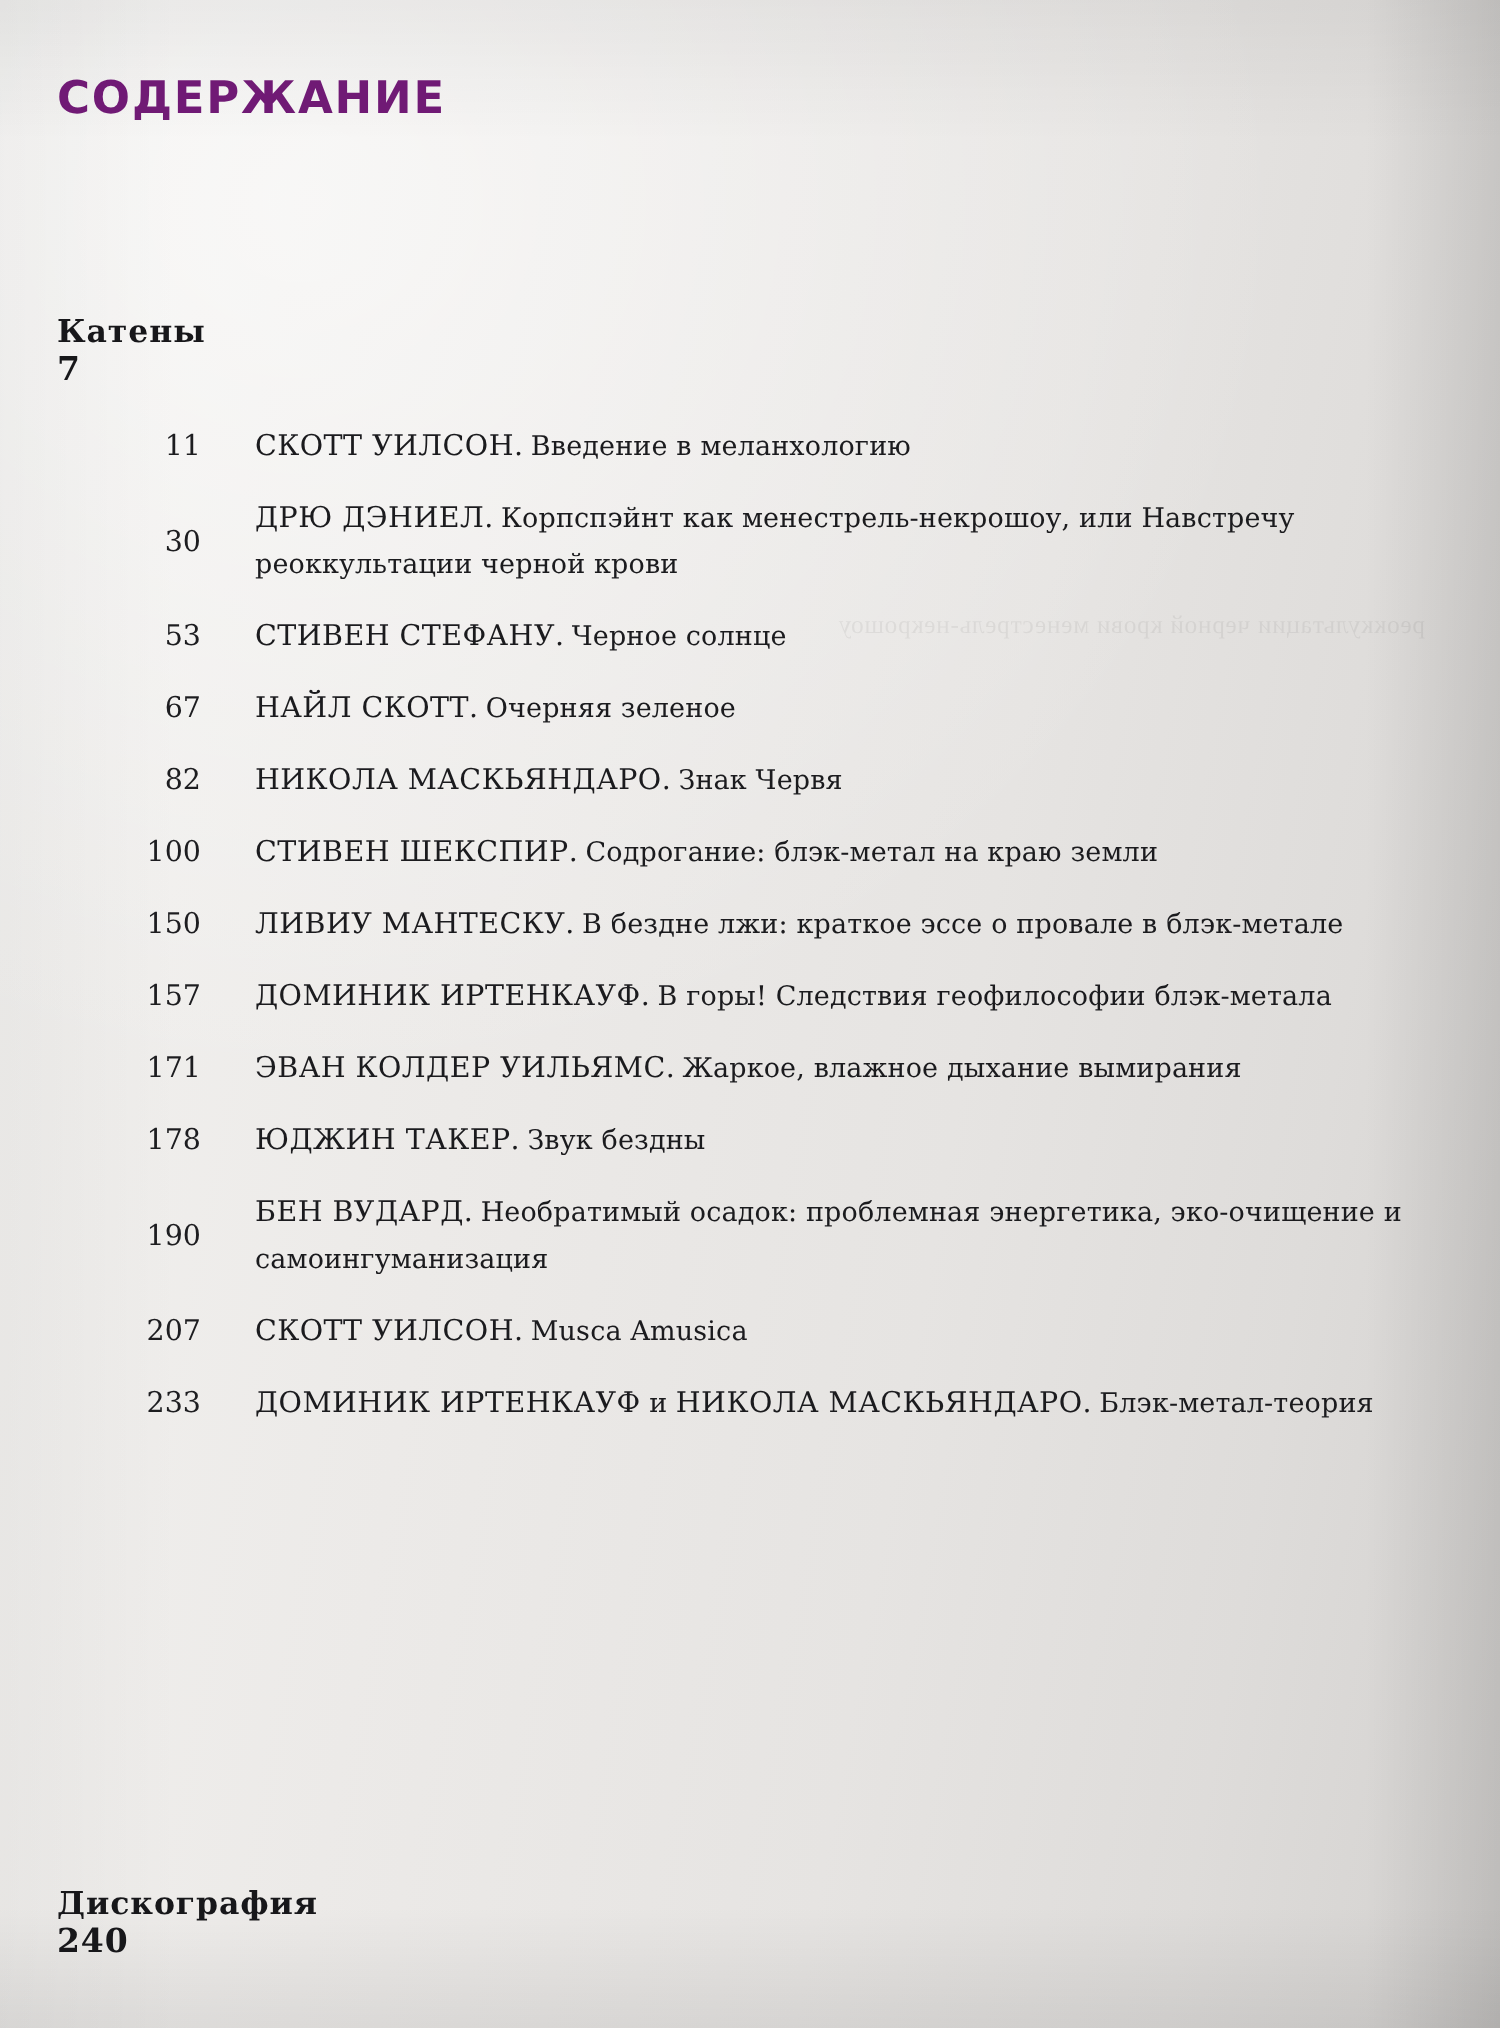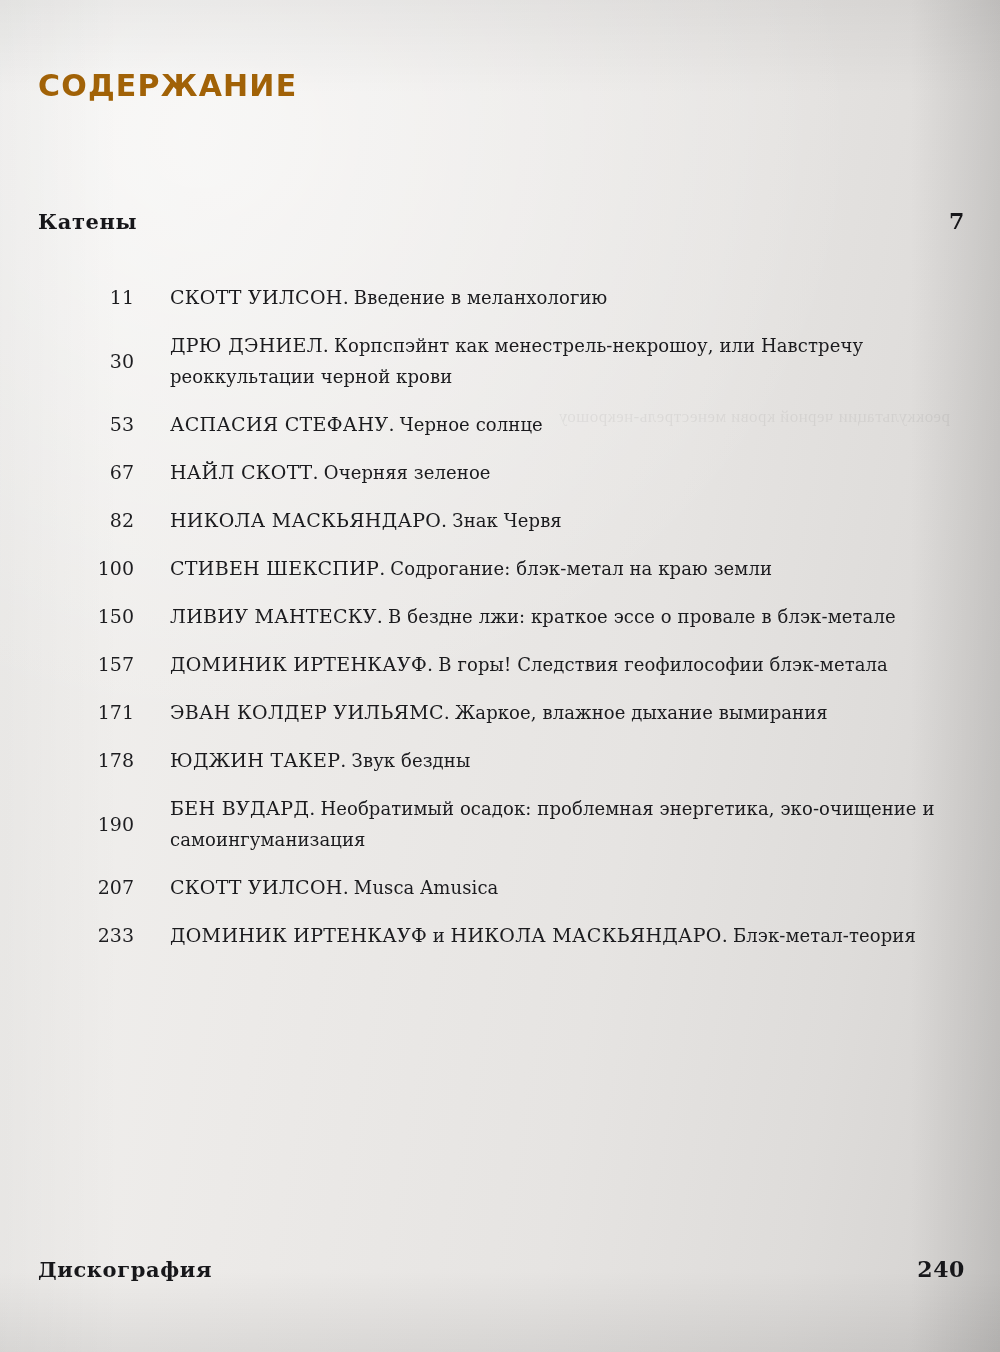--- a/index.html
+++ b/index.html
@@ -52,40 +52,41 @@
   }
 
   .content {
     position: relative;
     padding: 0;
   }
 
   .doc-title {
     position: absolute;
     left: 38px;
-    top: 68px;
+    top: 48px;
     font-family: "DejaVu Sans", sans-serif;
     font-weight: bold;
     font-size: 30px;
     letter-spacing: 1.2px;
-    color: #a16207;
+    color: #701a75;
   }
 
   .section-row {
     position: absolute;
     left: 38px;
     right: 35px;
     display: flex;
     justify-content: space-between;
     align-items: baseline;
     font-family: "DejaVu Serif", serif;
     font-weight: bold;
     font-size: 21px;
     letter-spacing: 0.6px;
     color: #17171a;
+    flex-direction: column;
   }
   .section-row.first { top: 208px; }
   .section-row.last  { top: 1256px; }
   .section-row .page-num { font-size: 22px; }
 
   .toc-list {
     position: absolute;
     left: 38px;
     top: 282px;
     right: 30px;
@@ -157,21 +158,21 @@
       <div class="num">30</div>
       <div class="entry">
         <span class="author">ДРЮ ДЭНИЕЛ.</span>
         <span class="titletext">Корпспэйнт как менестрель-некрошоу, или Навстречу реоккультации черной крови</span>
       </div>
     </div>
 
     <div class="toc-item">
       <div class="num">53</div>
       <div class="entry">
-        <span class="author">АСПАСИЯ СТЕФАНУ.</span>
+        <span class="author">СТИВЕН СТЕФАНУ.</span>
         <span class="titletext">Черное солнце</span>
       </div>
     </div>
 
     <div class="toc-item">
       <div class="num">67</div>
       <div class="entry">
         <span class="author">НАЙЛ СКОТТ.</span>
         <span class="titletext">Очерняя зеленое</span>
       </div>

